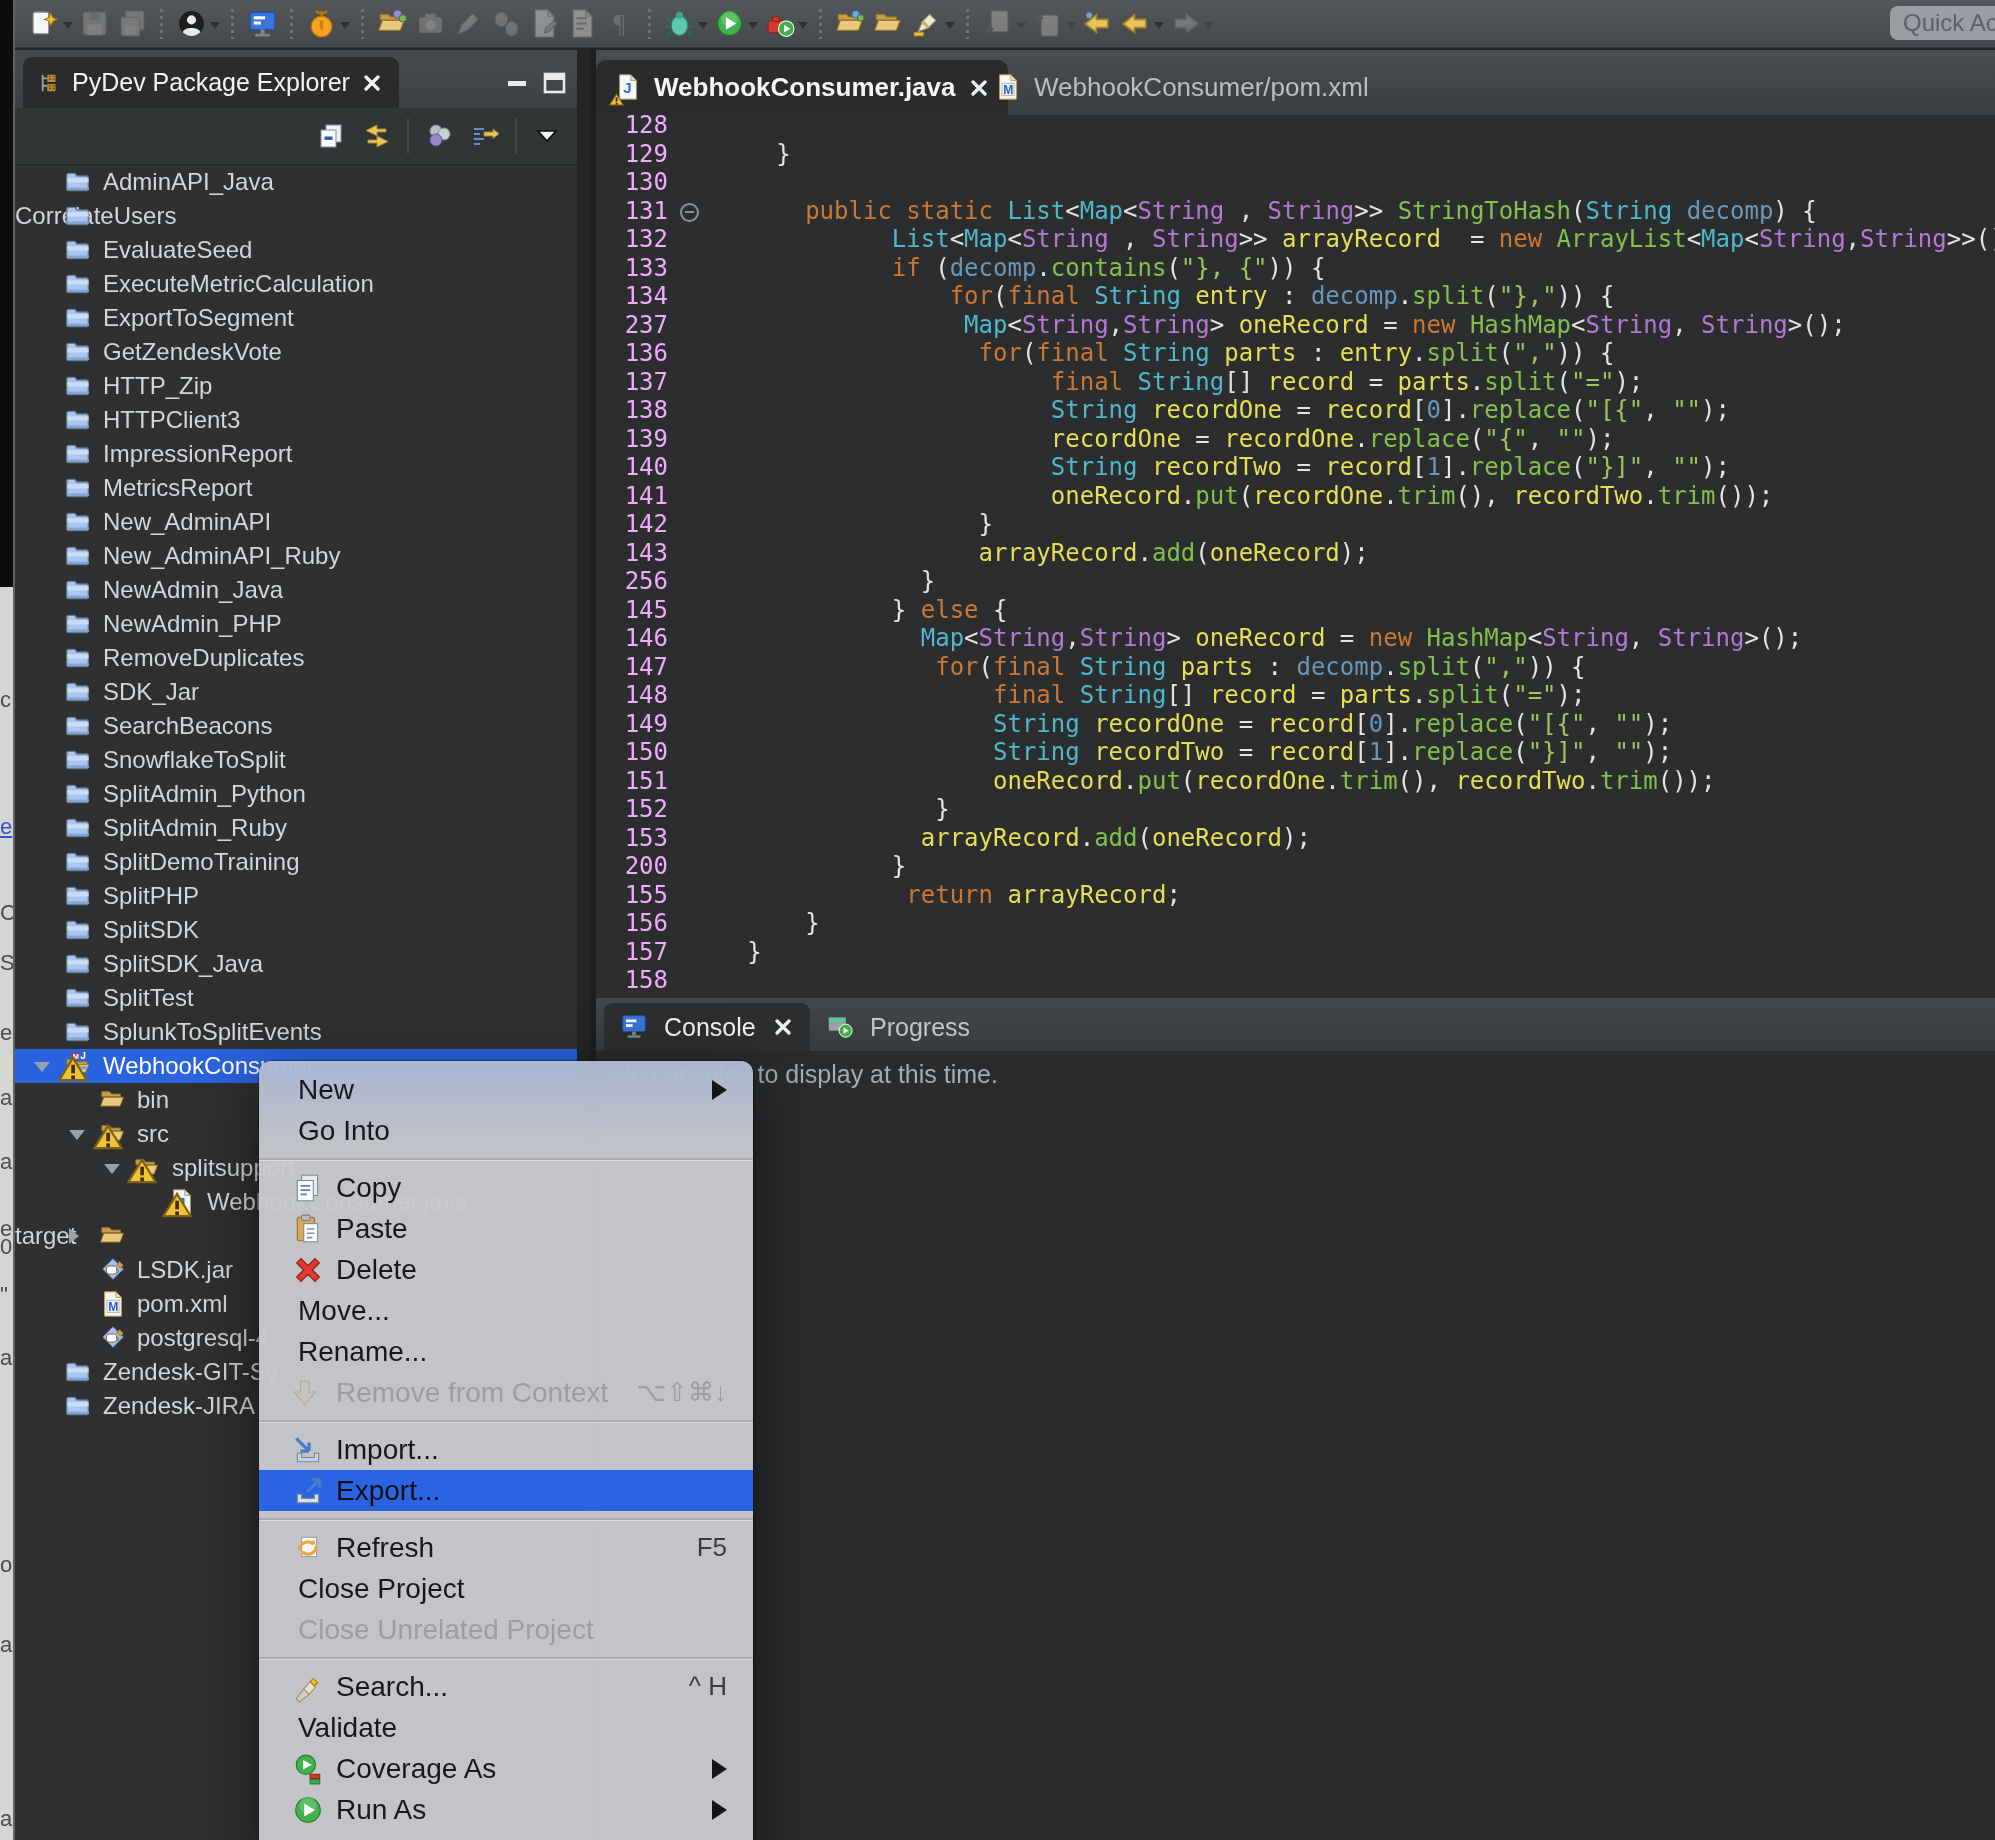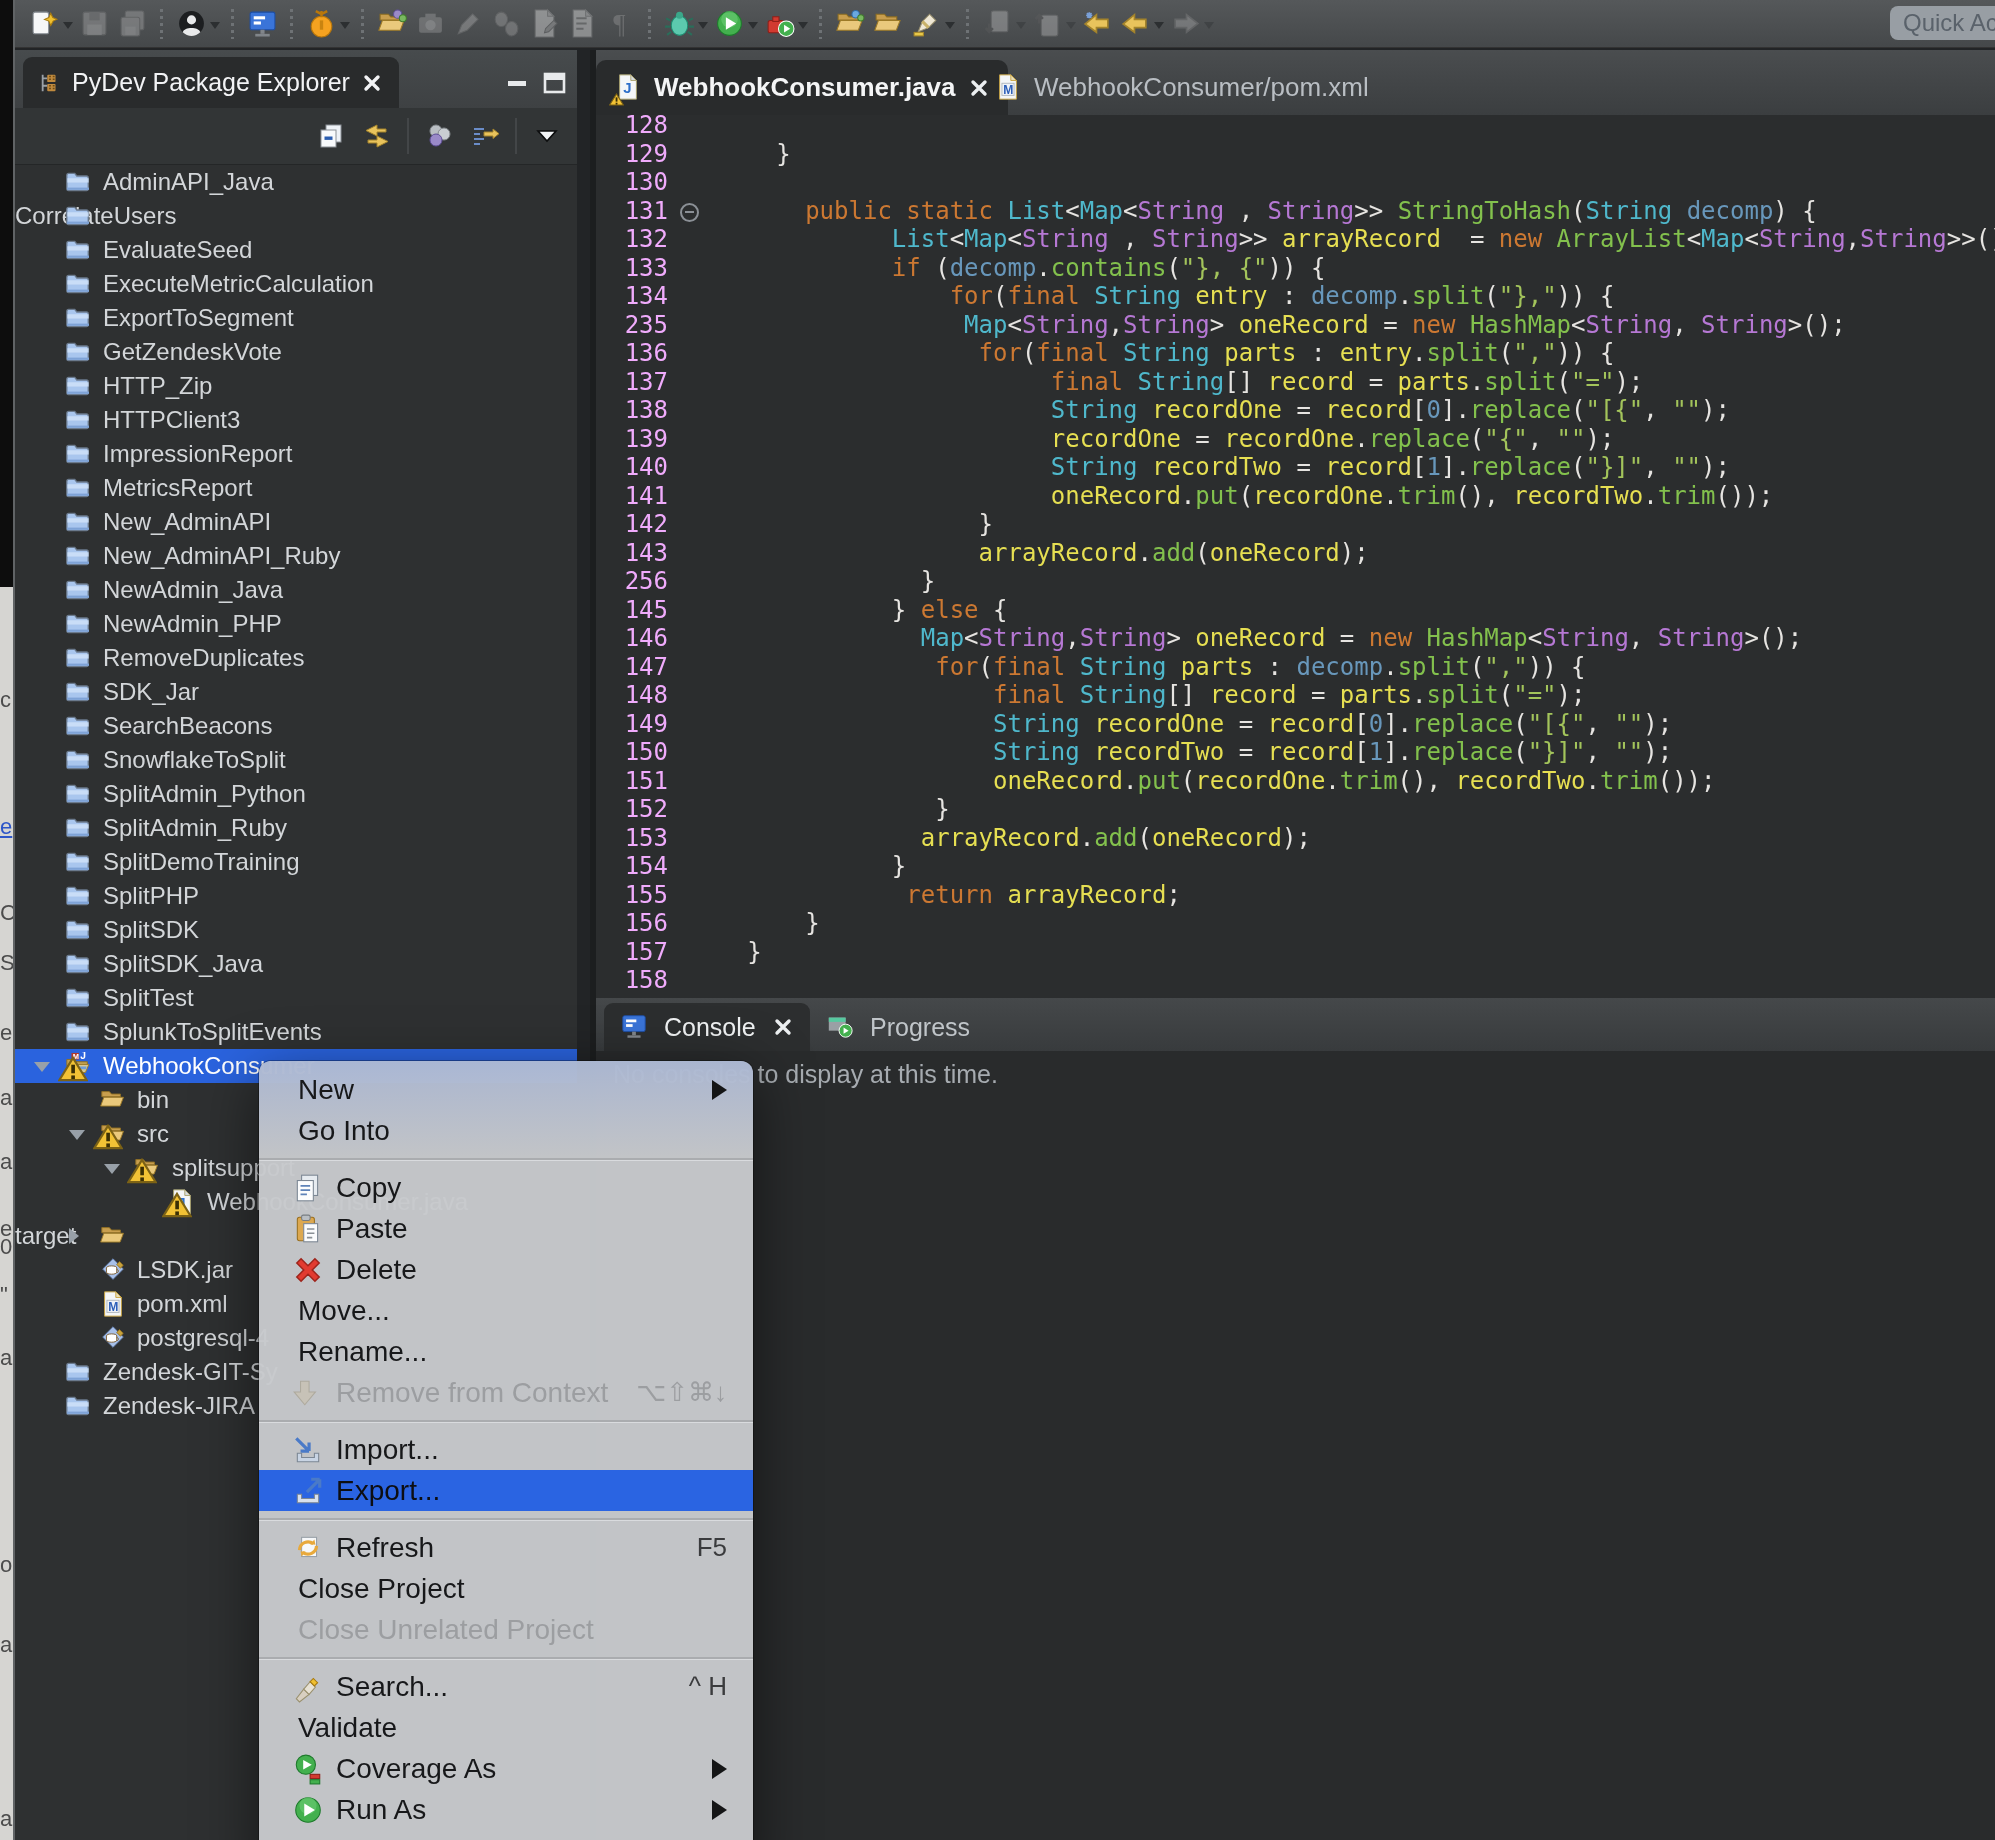--- a/index.html
+++ b/index.html
@@ -638,21 +638,21 @@
               <span class="ln">133</span>
               <span class="fold"></span>
               <span class="ct">             <span class="k">if</span><span class="d"> (</span><span class="p">decomp</span><span class="d">.</span><span class="m">contains</span><span class="d">(</span><span class="s">"}, {"</span><span class="d">)) {</span></span>
             </div>
             <div class="cl">
               <span class="ln">134</span>
               <span class="fold"></span>
               <span class="ct">                 <span class="k">for</span><span class="d">(</span><span class="k">final</span><span class="d"> </span><span class="t">String</span><span class="d"> </span><span class="v">entry</span><span class="d"> : </span><span class="p">decomp</span><span class="d">.</span><span class="m">split</span><span class="d">(</span><span class="s">"},"</span><span class="d">)) {</span></span>
             </div>
             <div class="cl">
-              <span class="ln">235</span>
+              <span class="ln">237</span>
               <span class="fold"></span>
               <span class="ct">                  <span class="t">Map</span><span class="d">&lt;</span><span class="g">String</span><span class="d">,</span><span class="g">String</span><span class="d">&gt; </span><span class="v">oneRecord</span><span class="d"> = </span><span class="k">new</span><span class="d"> </span><span class="m">HashMap</span><span class="d">&lt;</span><span class="g">String</span><span class="d">, </span><span class="g">String</span><span class="d">&gt;();</span></span>
             </div>
             <div class="cl">
               <span class="ln">136</span>
               <span class="fold"></span>
               <span class="ct">                   <span class="k">for</span><span class="d">(</span><span class="k">final</span><span class="d"> </span><span class="t">String</span><span class="d"> </span><span class="v">parts</span><span class="d"> : </span><span class="v">entry</span><span class="d">.</span><span class="m">split</span><span class="d">(</span><span class="s">","</span><span class="d">)) {</span></span>
             </div>
             <div class="cl">
               <span class="ln">137</span>
@@ -733,21 +733,21 @@
               <span class="ln">152</span>
               <span class="fold"></span>
               <span class="ct">                <span class="d">}</span></span>
             </div>
             <div class="cl">
               <span class="ln">153</span>
               <span class="fold"></span>
               <span class="ct">               <span class="v">arrayRecord</span><span class="d">.</span><span class="m">add</span><span class="d">(</span><span class="v">oneRecord</span><span class="d">);</span></span>
             </div>
             <div class="cl">
-              <span class="ln">154</span>
+              <span class="ln">200</span>
               <span class="fold"></span>
               <span class="ct">             <span class="d">}</span></span>
             </div>
             <div class="cl">
               <span class="ln">155</span>
               <span class="fold"></span>
               <span class="ct">              <span class="k">return</span><span class="d"> </span><span class="v">arrayRecord</span><span class="d">;</span></span>
             </div>
             <div class="cl">
               <span class="ln">156</span>

